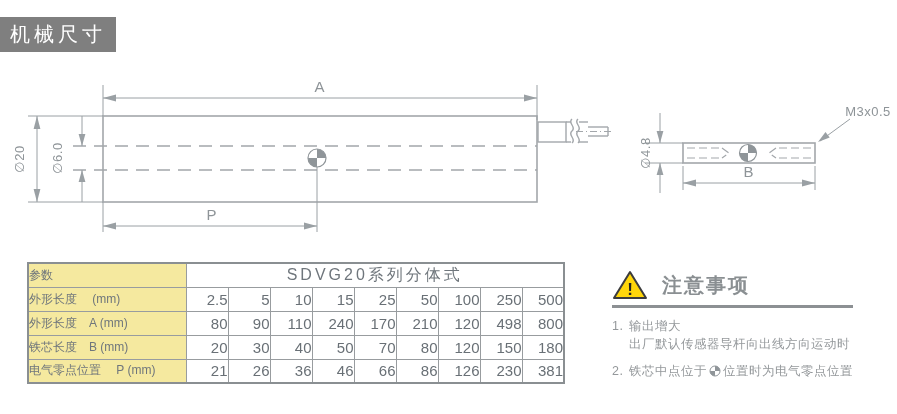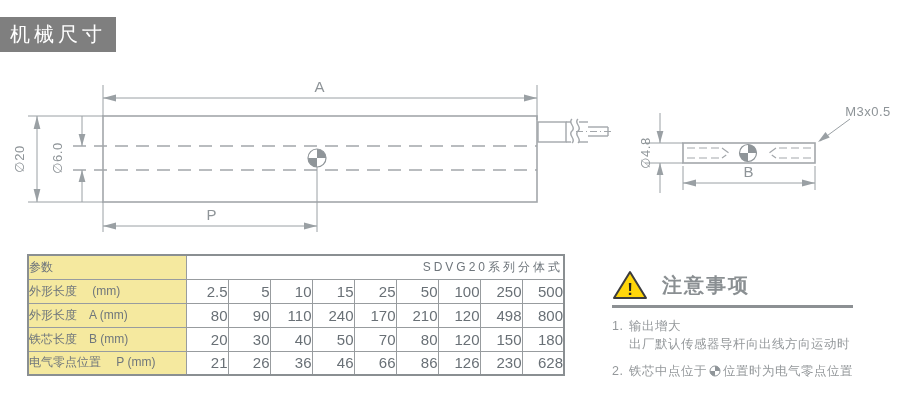--- a/index.html
+++ b/index.html
@@ -11,31 +11,31 @@
   .title-box{
     position:absolute;left:0;top:17px;width:116px;height:35px;
     background:#7f7f7f;color:#ffffff;display:flex;align-items:center;justify-content:center;
     font-size:20px;letter-spacing:4px;
   }
   svg.drawing{position:absolute;left:0;top:0;}
   .dimtext{fill:#8e9498;font-size:15px;letter-spacing:1px;}
   .dimtext-small{fill:#8e9498;font-size:13px;letter-spacing:0.5px;}
 
   table.spec{
-    position:absolute;left:27px;top:254px;
+    position:absolute;left:27px;top:262px;
     border-collapse:collapse;table-layout:fixed;
     border:2px solid #8a8f92;
   }
   table.spec td{
     border:1.5px solid #989c9f;height:24px;padding:0;box-sizing:border-box;
     overflow:hidden;white-space:nowrap;
   }
   td.lbl{background:#f5e99f;font-size:12px;color:#6f767c;padding-left:8px;text-align:left;}
   td.val{text-align:right;font-size:15px;color:#697076;}
-  td.series{text-align:right;font-size:12px;color:#6f767c;letter-spacing:3px;background:#ffffff;}
+  td.series{text-align:center;font-size:16px;color:#6f767c;letter-spacing:3px;background:#ffffff;}
 
   .notes{position:absolute;left:612px;top:268px;width:262px;}
   .notes-head{display:flex;align-items:center;gap:14px;height:34px;}
   .notes-title{font-size:20px;color:#8a8f92;letter-spacing:2px;font-weight:bold;}
   .notes-divider{margin-top:3px;height:3px;background:#8c9093;width:241px;}
   .note-item{margin-top:9px;font-size:12.5px;color:#94989b;display:flex;line-height:1.45;letter-spacing:0.5px;}
   .note-num{width:17px;flex:none;}
   .note-line{display:block;}
   .inline-mark{vertical-align:-2px;margin:0 2px;}
 </style>
@@ -205,21 +205,21 @@
   <tr>
     <td class="lbl">电气零点位置　 P (mm)</td>
     <td class="val">21</td>
     <td class="val">26</td>
     <td class="val">36</td>
     <td class="val">46</td>
     <td class="val">66</td>
     <td class="val">86</td>
     <td class="val">126</td>
     <td class="val">230</td>
-    <td class="val">628</td>
+    <td class="val">381</td>
   </tr>
   </tbody>
 </table>
 
 <div class="notes">
   <div class="notes-head">
     <svg width="36" height="32" viewBox="0 0 36 32">
       <path d="M18 3 L34 29 H2 Z" fill="#ffd60a" stroke="#3c3c3c" stroke-width="2" stroke-linejoin="round"></path>
       <text x="18" y="26" text-anchor="middle" font-size="17" font-weight="bold" fill="#222222">!</text>
     </svg>

